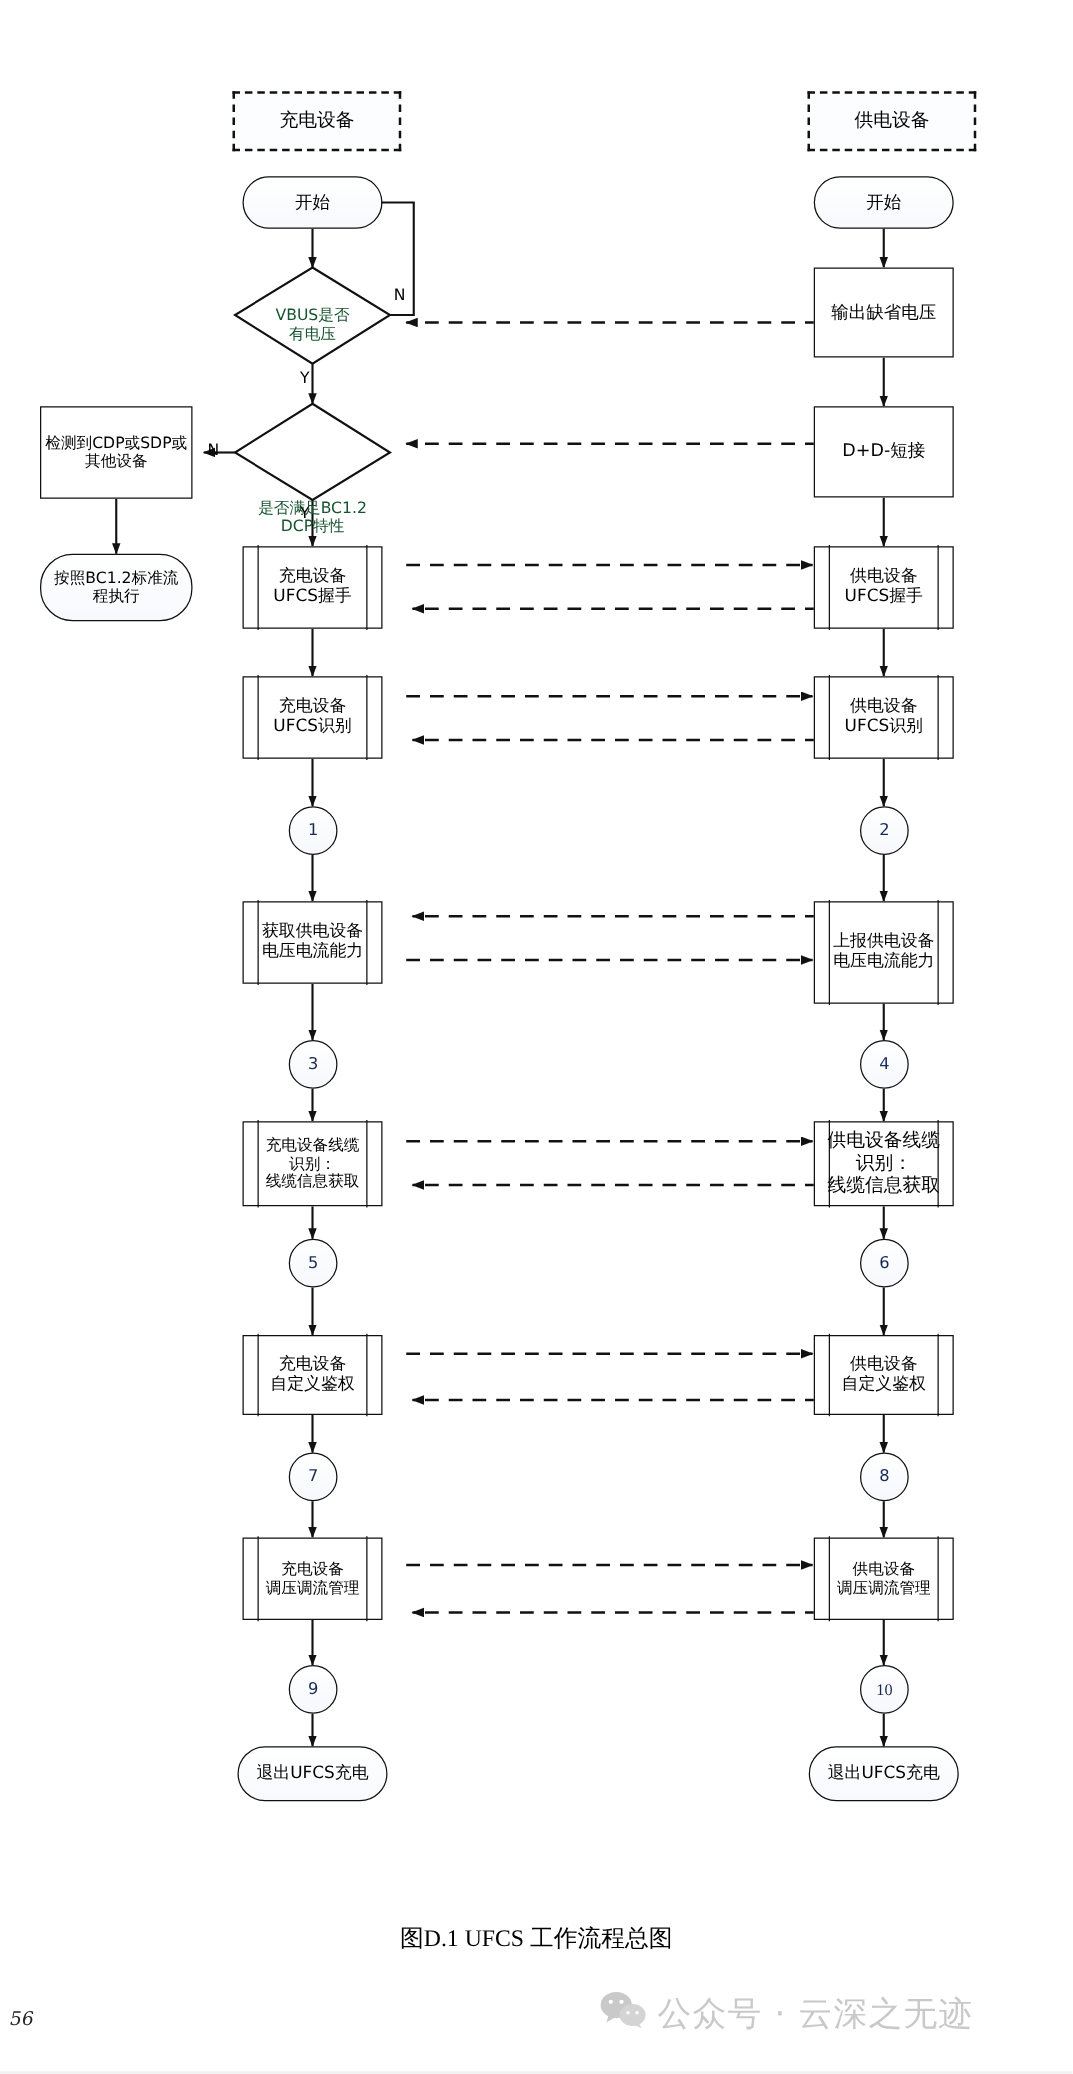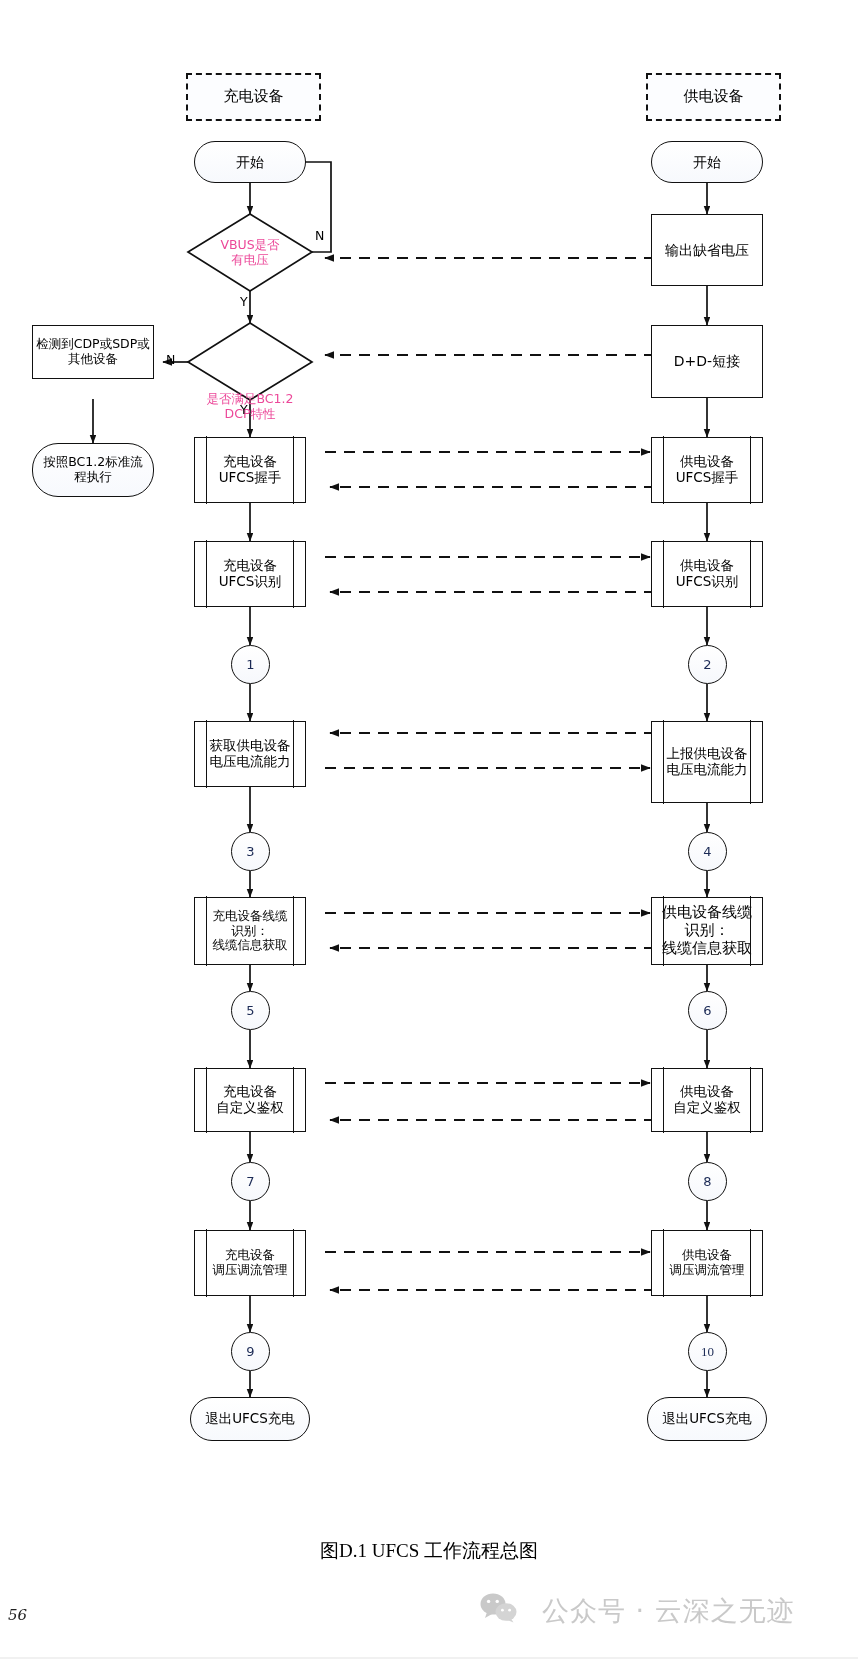--- a/index.html
+++ b/index.html
@@ -73,27 +73,27 @@
     border: 1.6px solid #111;
     border-radius: 50%;
     background: linear-gradient(#ffffff, #f6f8fc);
     font-size: 13px;
     color: #1b2a55;
   }
   
   .decision-label {
     position: absolute;
     display: flex;
-    align-items: center;
+    align-items: flex-end;
     justify-content: center;
     text-align: center;
     font-size: 12.5px;
     line-height: 1.2;
     white-space: pre-line;
-    color: #ec4899;
+    color: #14532d;
     z-index: 4;
     pointer-events: none;
   }
   .edge-label {
     position: absolute;
     font-size: 12.5px;
     color: #000;
     z-index: 5;
   }
   .caption {
@@ -107,21 +107,21 @@
     position: absolute;
     font-family: "DejaVu Serif", "Liberation Serif", serif;
     font-size: 15px;
     color: #222;
     z-index: 5;
   }
   .watermark {
     position: absolute;
     display: flex;
     align-items: flex-start;
-    gap: 24px;
+    gap: 8px;
     color: #c9c9c9;
     font-size: 27px;
     z-index: 5;
     letter-spacing: 1px;
   }
   .wm-icon { display:block; }
   .hairline-bottom {
     position:absolute;
     left:0; right:0; bottom:0;
     height:2px;
@@ -249,21 +249,21 @@
   <span>是否满足BC1.2
 DCP特性</span>
 </div>
 <div class="edge-label" style="left:166px; top:352px;">
   <span>N</span>
 </div>
 <div class="edge-label" style="left:240px; top:402px;">
   <span>Y</span>
 </div>
 
-<div class="node process" style="left:32px; top:325px; width:122px; height:54px; font-size:12.5px;">
+<div class="node process" style="left:32px; top:325px; width:122px; height:74px; font-size:12.5px;">
   <span>检测到CDP或SDP或
 其他设备</span>
 </div>
 
 <div class="node terminator" style="left:32px; top:443px; width:122px; height:54px; font-size:12.5px;">
   <span>按照BC1.2标准流
 程执行</span>
 </div>
 
 <div class="node predef" style="left:194px; top:437px; width:112px; height:66px;">

